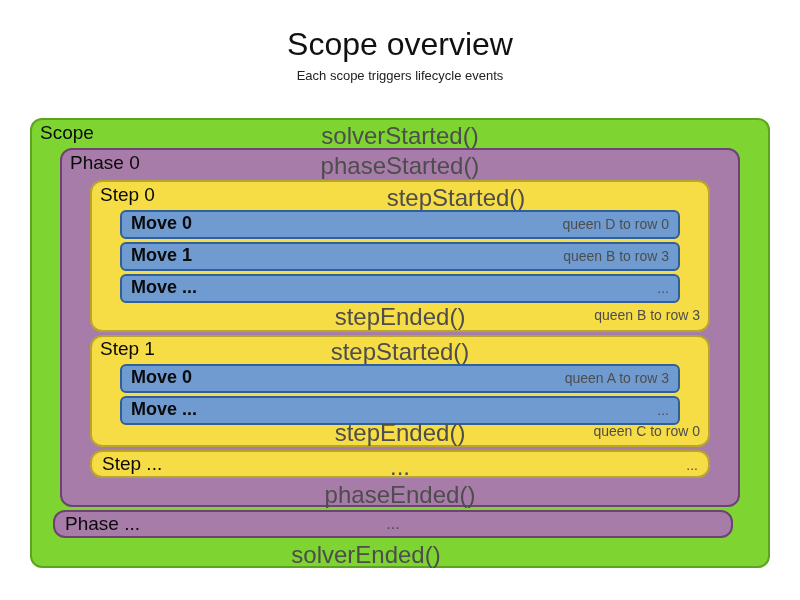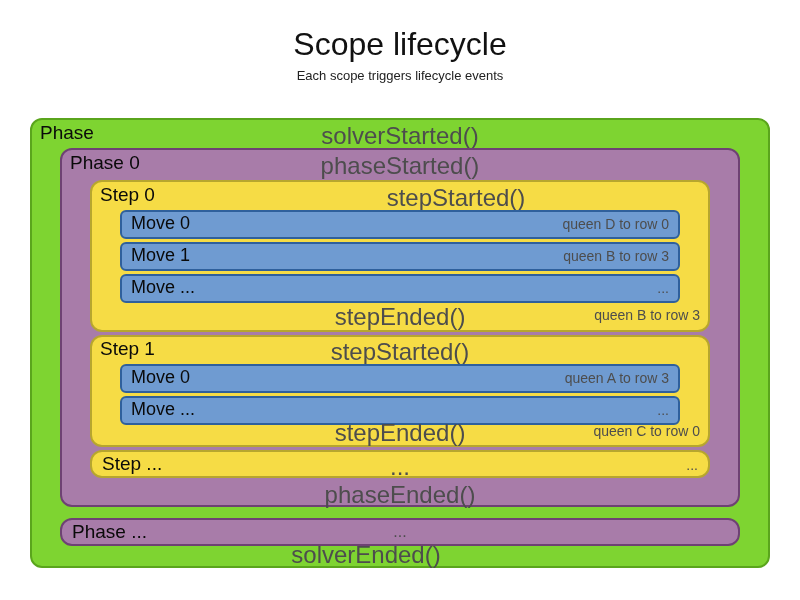--- a/index.html
+++ b/index.html
@@ -17,48 +17,48 @@
   }
   .page-subtitle {
     position: absolute; top: 68px; left: 0; width: 800px;
     text-align: center; font-size: 13px; color: #222222;
   }
   .box { position: absolute; box-sizing: border-box; border-radius: 12px; }
   .solver-box  { left: 30px; top: 118px; width: 740px; height: 450px;
                  background: #7ed431; border: 2px solid #5aa51c; }
   .phase0-box  { left: 60px; top: 148px; width: 680px; height: 359px;
                  background: #a87ca9; border: 2px solid #6e4273; }
-  .phasemore-box { left: 60px; top: 510px; width: 680px; height: 28px;
-                 background: #a87ca9; border: 2px solid #6e4273; margin-top: 8px; }
+  .phasemore-box { left: 53px; top: 510px; width: 680px; height: 28px;
+                 background: #a87ca9; border: 2px solid #6e4273; }
   .step-box    { background: #f6dc45; border: 2px solid #b7a62e; }
   .step0-box   { left: 90px; top: 180px; width: 620px; height: 152px; }
   .step1-box   { left: 90px; top: 335px; width: 620px; height: 112px; }
   .stepmore-box{ left: 90px; top: 450px; width: 620px; height: 28px; }
   .move-box    { left: 120px; width: 560px; height: 29px;
                  background: #6f9bd1; border: 2px solid #2f609c; border-radius: 6px; }
 
   .row { position: absolute; box-sizing: border-box; }
   .row-label  { position: absolute; left: 10px; top: 0; font-size: 19px; color: #0a0a0a; white-space: nowrap; }
   .row-event  { position: absolute; left: 0; right: 0; top: 0; text-align: center;
                 font-size: 24px; color: #4d4d4d; white-space: nowrap; }
   .row-detail { position: absolute; right: 10px; top: 4px; font-size: 14px; color: #4d4d4d; white-space: nowrap; }
-  .move-label { position: absolute; left: 9px; top: 1px; font-size: 18px; color: #0a0a0a; white-space: nowrap; }
+  .move-label { position: absolute; left: 9px; top: 1px; font-size: 18px; color: #0a0a0a; white-space: nowrap; font-weight: bold; }
   .move-detail{ position: absolute; right: 9px; top: 4px; font-size: 14px; color: #4d4d4d; white-space: nowrap; }
 </style>
 </head>
 <body>
 
 <div id="canvas">
 
-  <div class="page-title">Scope lifecycle</div>
+  <div class="page-title">Scope overview</div>
   <div class="page-subtitle">Each scope triggers lifecycle events</div>
 
   <div class="box solver-box"></div>
   <div class="row" style="left:30px; top:122px; width:740px; height:28px;">
-    <span class="row-label">Phase</span>
+    <span class="row-label">Scope</span>
     <span class="row-event">solverStarted()</span>
   </div>
 
   <div class="box phase0-box"></div>
   <div class="row" style="left:60px; top:152px; width:680px; height:28px;padding-left:32px;">
     <span class="row-label">Phase 0</span>
     <span class="row-event">phaseStarted()</span>
   </div>
 
   <div class="box step-box step0-box"></div>

